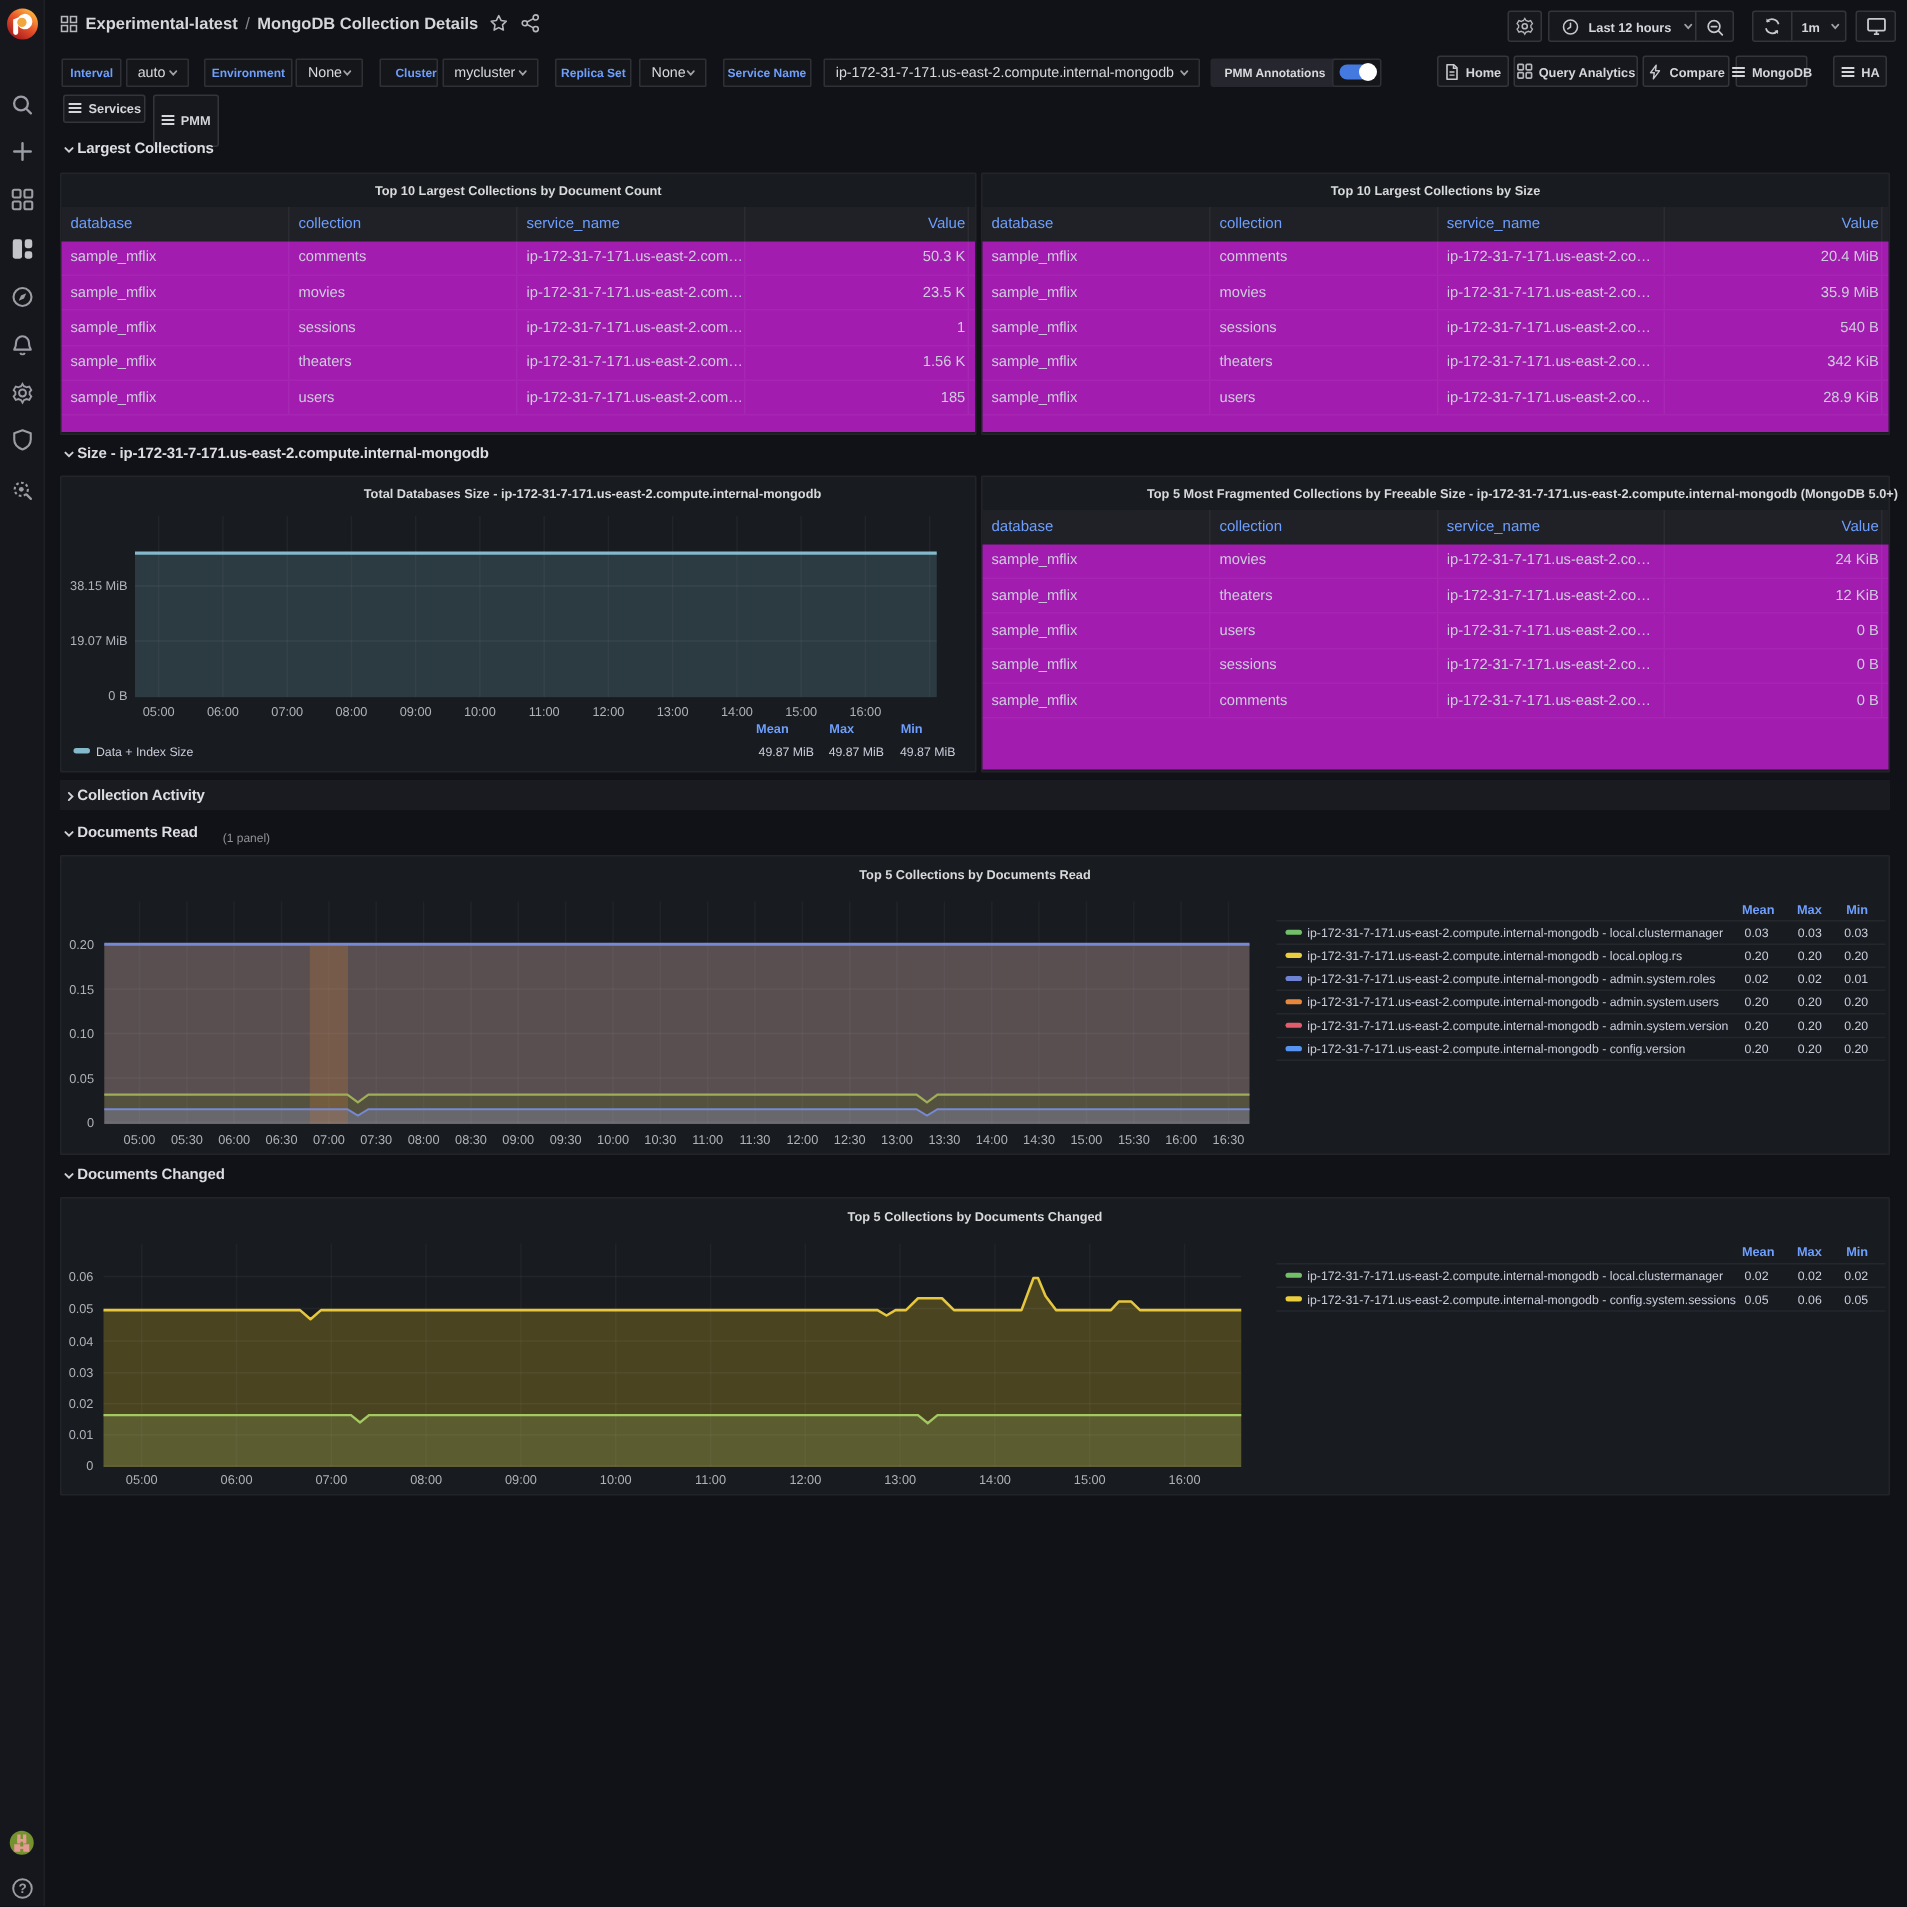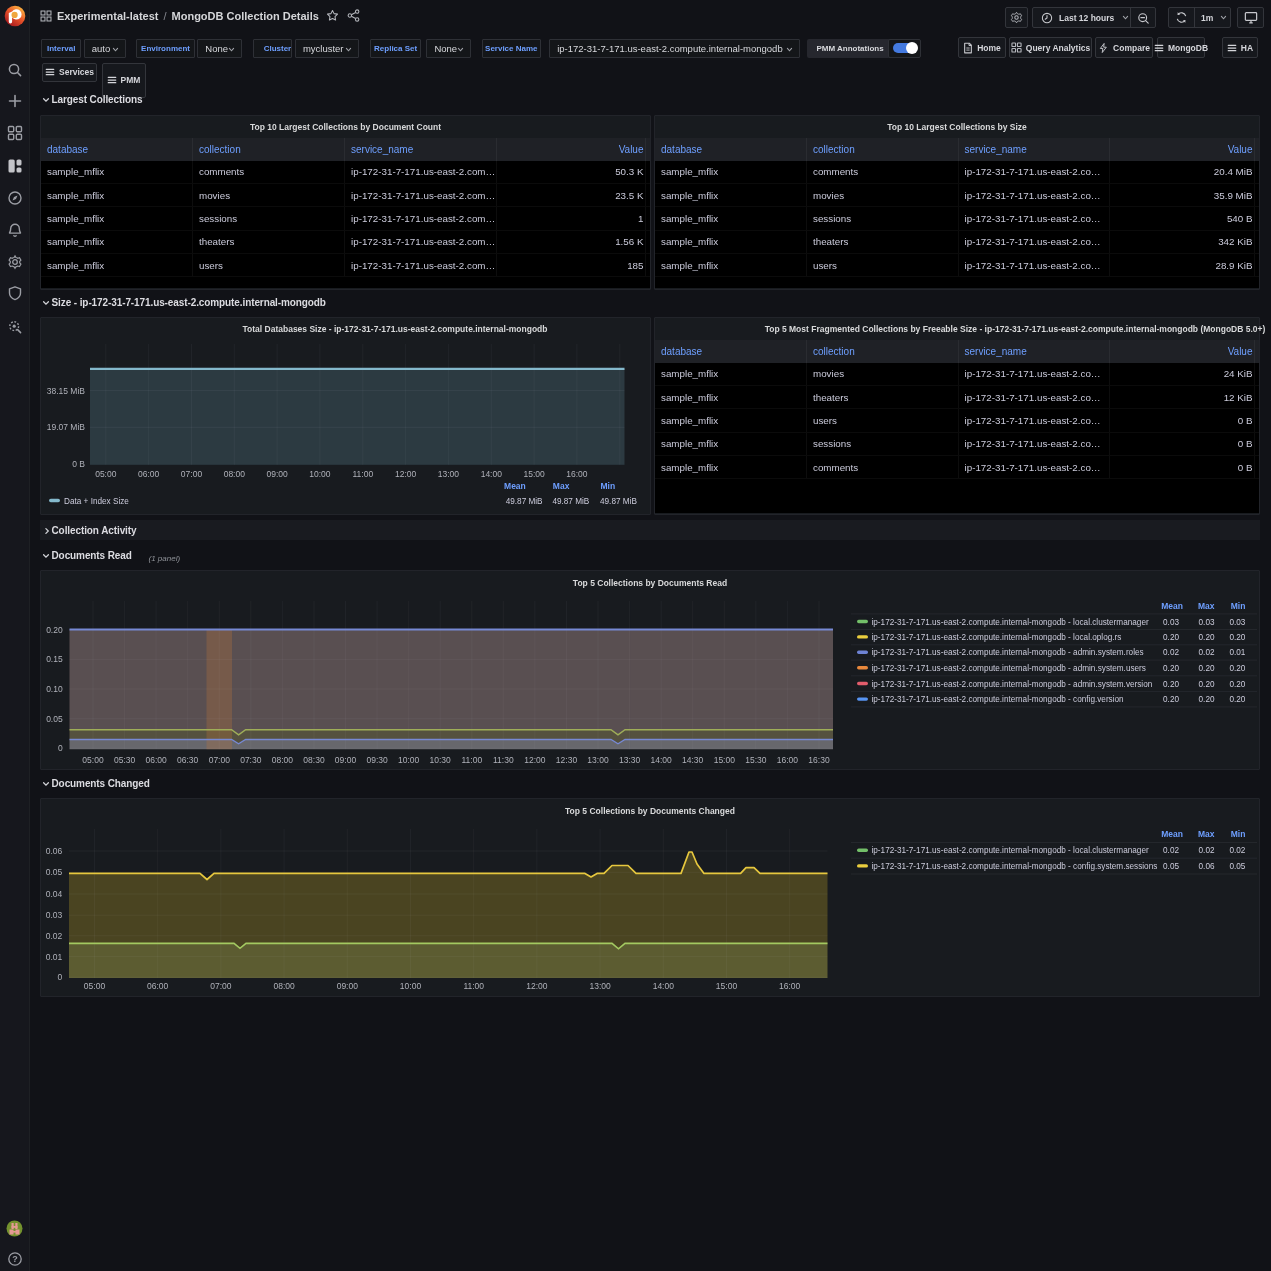--- a/index.html
+++ b/index.html
@@ -1,20 +1,20 @@
 <!DOCTYPE html>
 <html><head><meta charset="utf-8"><style>
 *{margin:0;padding:0;box-sizing:border-box}
 html,body{width:1271px;height:1271px;background:#111217;font-family:"Liberation Sans",sans-serif;overflow:hidden;position:relative}
 .abs{position:absolute}
 .panel{position:absolute;background:#181b1f;border:1px solid #22242a;border-radius:1px}
 .ptitle{position:absolute;left:0;right:0;text-align:center;font-size:8.5px;font-weight:bold;color:#d8d9da}
 .sechdr{position:absolute;font-size:10px;font-weight:bold;color:#dcdce1;display:flex;align-items:center;letter-spacing:-0.1px}
 .tblhead{position:absolute;background:#1f2126;display:flex}
-.tblrows{position:absolute;background:#000000}
+.tblrows{position:absolute;background:#a21caf}
 .trow{display:flex;border-bottom:1px solid rgba(255,255,255,0.045)}
 .tc{font-size:9.8px;color:#ccccdc;padding-left:6px;display:flex;align-items:center;overflow:hidden;white-space:nowrap;border-right:1px solid rgba(255,255,255,0.05)}
 .tc span{overflow:hidden;text-overflow:ellipsis;white-space:nowrap}
 .tc:last-child{border-right:none}
 .tc.val{justify-content:flex-end;padding-right:1.5px;padding-left:0}
 .th{font-size:10px;color:#6e9fff;padding-left:6px;display:flex;align-items:center;border-right:1px solid rgba(255,255,255,0.05);white-space:nowrap}
 .th:last-child{border-right:none}
 .th.val{justify-content:flex-end;padding-right:1.5px;padding-left:0}
 .chip{position:absolute;height:19px;border:1px solid #2e3036;background:#141619;display:flex;align-items:center;border-radius:1px}
 .chiplab{color:#6e9fff;font-size:8px;font-weight:bold;justify-content:center}
@@ -270,21 +270,21 @@
 <div class="abs sechdr" style="left:51.5px;top:94px">Largest Collections</div>
 <svg class="abs" style="left:42px;top:299px" width="8" height="8" viewBox="0 0 10 10">
     <path d="M2 3.4 L5 6.4 L8 3.4" stroke="#d0d1d6" stroke-width="1.6" fill="none" stroke-linecap="round"></path>
   </svg>
 <div class="abs sechdr" style="left:51.5px;top:297px">Size - ip-172-31-7-171.us-east-2.compute.internal-mongodb</div>
 <div class="abs" style="left:40px;top:520.3px;width:1220px;height:20px;background:#191b20"></div>
 <svg class="abs" style="left:42.5px;top:526.5px" width="8" height="8" viewBox="0 0 10 10">
     <path d="M3.6 2 L6.6 5 L3.6 8" stroke="#d0d1d6" stroke-width="1.6" fill="none" stroke-linecap="round"></path>
   </svg>
 <div class="abs sechdr" style="left:51.5px;top:525px">Collection Activity</div>
-<div class="abs" style="left:148.5px;top:554px;font-size:8px;font-style:italic;color:#8e9197">(1 panel)</div>
+<div class="abs" style="left:148.5px;top:554px;font-size:8px;color:#8e9197">(1 panel)</div>
 <svg class="abs" style="left:42px;top:552px" width="8" height="8" viewBox="0 0 10 10">
     <path d="M2 3.4 L5 6.4 L8 3.4" stroke="#d0d1d6" stroke-width="1.6" fill="none" stroke-linecap="round"></path>
   </svg>
 <div class="abs sechdr" style="left:51.5px;top:550px">Documents Read</div>
 <svg class="abs" style="left:42px;top:780px" width="8" height="8" viewBox="0 0 10 10">
     <path d="M2 3.4 L5 6.4 L8 3.4" stroke="#d0d1d6" stroke-width="1.6" fill="none" stroke-linecap="round"></path>
   </svg>
 <div class="abs sechdr" style="left:51.5px;top:778px">Documents Changed</div>
 <div class="panel" style="left:40px;top:115px;width:611px;height:175px"></div>
 <div class="ptitle" style="left:40px;top:122px;width:611px;font-size:8.5px">Top 10 Largest Collections by Document Count</div>

